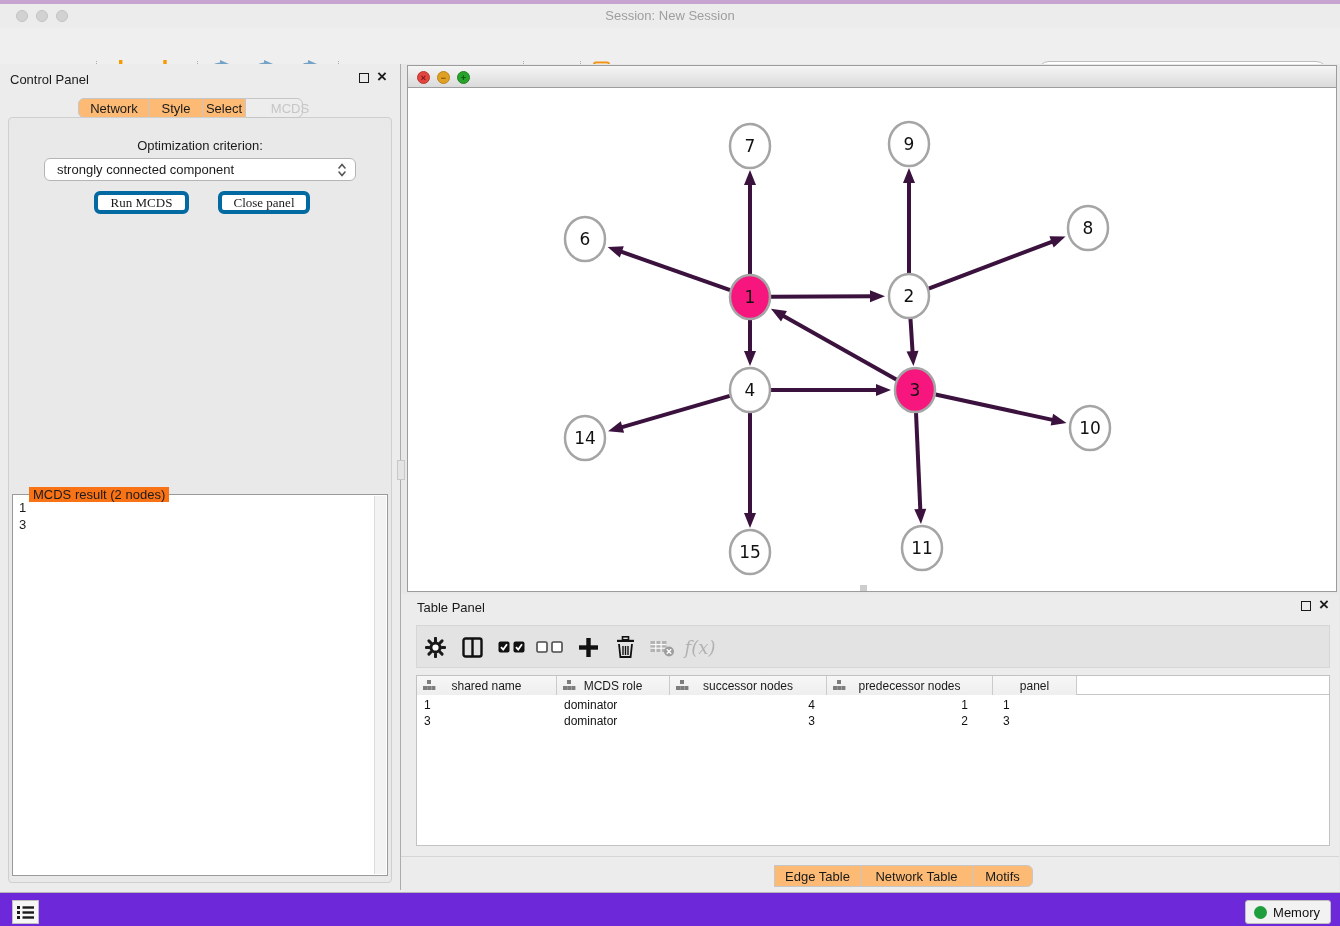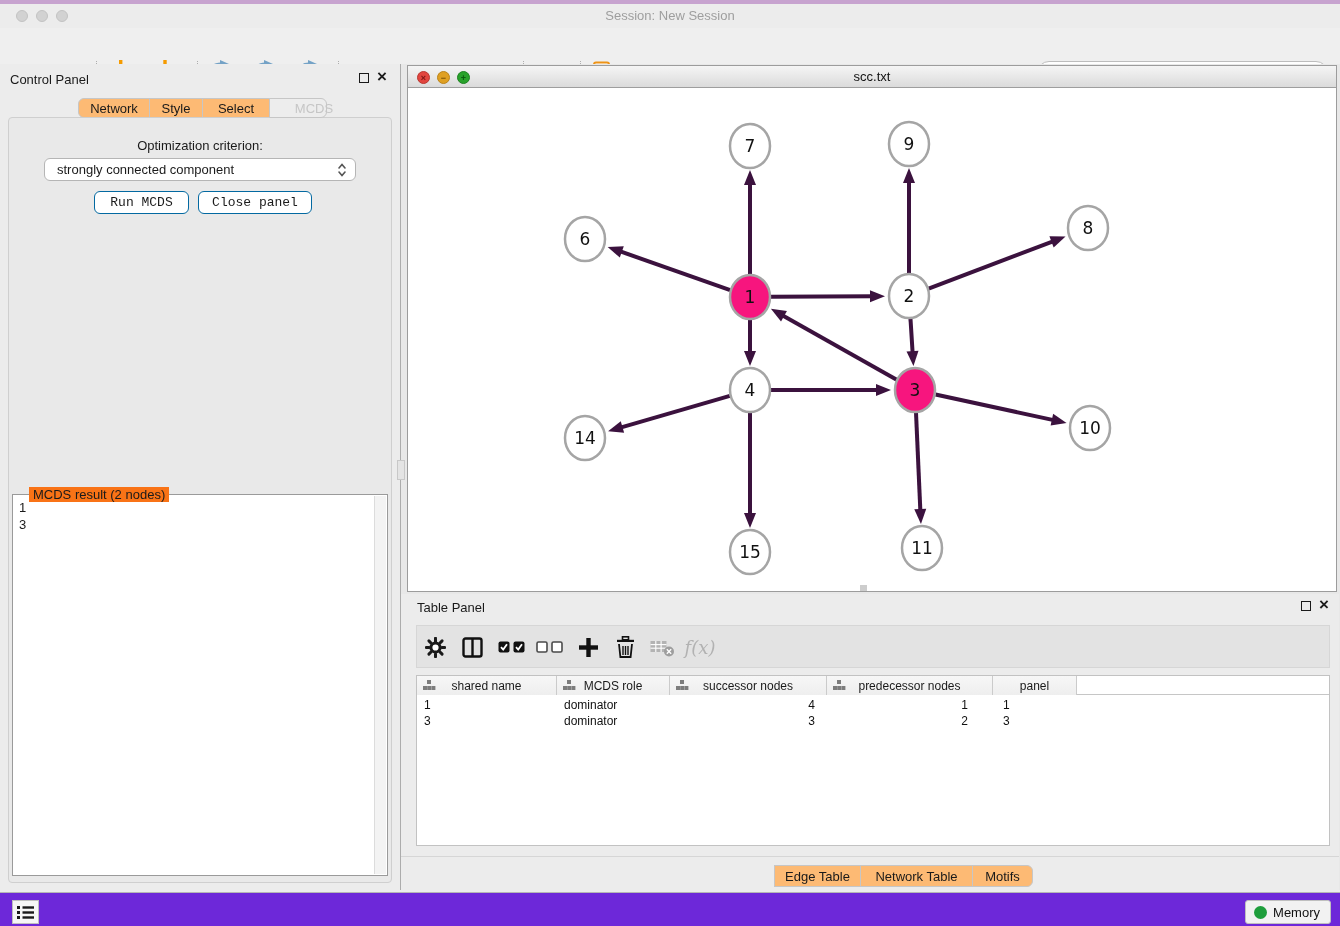--- a/index.html
+++ b/index.html
@@ -29,21 +29,21 @@
   .cp-close { position:absolute; left:377px; top:8px; cursor:pointer; }
   .cp-tabs { position:absolute; left:78px; top:34px; display:flex; height:20px; }
   .seg-tab { border:1px solid #C6C6C6; background:#fdba74; color:#1A1A1A; font-size:13px; display:flex; align-items:center; justify-content:center; margin-left:-1px; cursor:pointer; position:relative; }
   .seg-tab:first-child { border-radius:6px 0 0 6px; margin-left:0; }
   .seg-tab:last-child { border-radius:0 6px 6px 0; }
   .seg-tab.dim { background:#EDEDED; color:#C6C6C6; z-index:2;padding-left:32px; }
   .cp-inner { position:absolute; left:8px; top:53px; width:384px; height:766px; background:#E9E9E9; border:1px solid #CFCFCF; border-radius:4px; }
   .opt-label { position:absolute; left:0; width:100%; top:74px; text-align:center; font-size:13px; color:#1A1A1A; }
   .combo { position:absolute; left:44px; top:94px; width:312px; height:23px; background:#fff; border:1px solid #B5B5B5; border-radius:6px; display:flex; align-items:center; padding-left:12px; font-size:13px; color:#1A1A1A; cursor:pointer; }
   .combo .chev { position:absolute; right:8px; top:3px; }
-  .cp-btn { position:absolute; top:127px; height:23px; background:#fff; border:1px solid #0369a1; border-radius:6px; font-size:13px; color:#1A1A1A; font-family:Liberation Mono, monospace; cursor:pointer; }
+  .cp-btn { position:absolute; top:127px; height:23px; background:#fff; border:4px solid #0369a1; border-radius:6px; font-size:13px; color:#1A1A1A; font-family:Liberation Serif, serif; cursor:pointer; }
   .result-group { position:absolute; left:12px; top:430px; width:376px; height:382px; border:1px solid #9A9A9A; background:#fff; }
   .result-title { position:absolute; left:16px; top:-8px; background:#f97316; padding:0 4px; font-size:13px; color:#1A1A1A; }
   .result-lines { position:absolute; left:0; top:2px; right:13px; bottom:2px; font-size:13px; color:#1A1A1A; padding:2px 0 0 6px; line-height:17px; overflow:hidden; }
   .result-scroll { position:absolute; right:1px; top:1px; width:12px; bottom:1px; background:#F3F3F3; border-left:1px solid #DCDCDC; }
   .divider-grip { position:absolute; left:397px; top:460px; width:8px; height:20px; background:#E4E4E4; border:1px solid #C8C8C8; z-index:5; }
 
   
   .right-area { position:absolute; left:401px; top:64px; width:939px; height:826px; background:#E8E8E8; }
   .net-window { position:absolute; left:6px; top:1px; width:930px; height:527px; border:1px solid #9C9C9C; background:#fff; }
   .net-titlebar { position:absolute; left:0; top:0; width:100%; height:22px; background:linear-gradient(#F5F5F5,#DBDBDB); border-bottom:1px solid #9E9E9E; }
@@ -261,55 +261,54 @@
 </div>
 
 <div class="control-panel">
   <div class="cp-title">Control Panel</div>
   <span class="cp-float panel-float"></span>
   <span class="cp-close panel-close">×</span>
 
   <div class="cp-tabs">
     <div class="seg-tab" style="width:72px">Network</div>
     <div class="seg-tab" style="width:54px">Style</div>
-    <div class="seg-tab" style="width:68px">Select</div>
+    <div class="seg-tab" style="width:44px">Select</div>
     <div class="seg-tab dim" style="width:58px">MCDS</div>
   </div>
 
   <div class="cp-inner"></div>
   <div class="opt-label">Optimization criterion:</div>
   <div class="combo">
     <span>strongly connected component</span>
     <svg class="chev" width="10" height="16" viewBox="0 0 10 16">
       <path d="M2,6 L5,2.5 L8,6" fill="none" stroke="#555" stroke-width="1.6" stroke-linecap="round"></path>
       <path d="M2,10 L5,13.5 L8,10" fill="none" stroke="#555" stroke-width="1.6" stroke-linecap="round"></path>
     </svg>
   </div>
   <button class="cp-btn" style="left:94px;width:95px">Run MCDS</button>
-  <button class="cp-btn" style="left:198px;width:114px">Close panel</button>
+  <button class="cp-btn" style="left:218px;width:92px">Close panel</button>
 
   <div class="result-group">
     <div class="result-title">MCDS result (2 nodes)</div>
     <div class="result-lines" id="result-lines">
         <div>1</div>
         <div>3</div>
       </div>
     <div class="result-scroll"></div>
   </div>
 </div>
 <div class="divider-grip"></div>
 
 <div class="right-area">
 
   <div class="net-window">
     <div class="net-titlebar">
       <span class="light red">×</span>
       <span class="light yellow">−</span>
       <span class="light green">+</span>
-      <div class="net-title">scc.txt</div>
     </div>
     <div class="net-canvas">
       <svg id="graph-svg" width="928" height="503">
           <line x1="342" y1="188" x2="342" y2="94" stroke="#3B123E" stroke-width="4"></line>
           <polygon points="342,82 348,97 336,97" fill="#3B123E"></polygon>
           <line x1="322.18835217887363" y1="202.03590561439194" x2="210.96282483621667" y2="162.93844751818526" stroke="#3B123E" stroke-width="4"></line>
           <polygon points="199.64188322414446,158.9589650121235 215.7828014922656,158.2728473386646 211.80331898620386,169.5937889507368" fill="#3B123E"></polygon>
           <line x1="362.99958468064904" y1="208.86792714037327" x2="465.0007119760302" y2="208.22641061650296" stroke="#3B123E" stroke-width="4"></line>
           <polygon points="477.0004746506868,208.15094041100198 462.03850641011655,214.24515950520652 461.96303620461555,202.2453968305499" fill="#3B123E"></polygon>
           <line x1="342" y1="230" x2="342" y2="266" stroke="#3B123E" stroke-width="4"></line>

